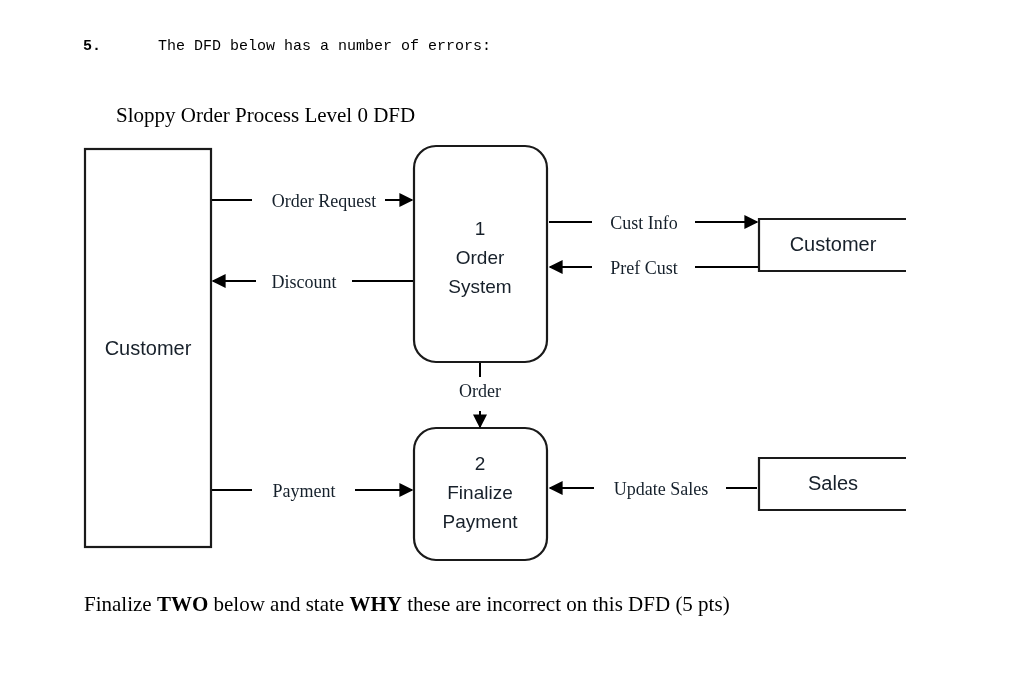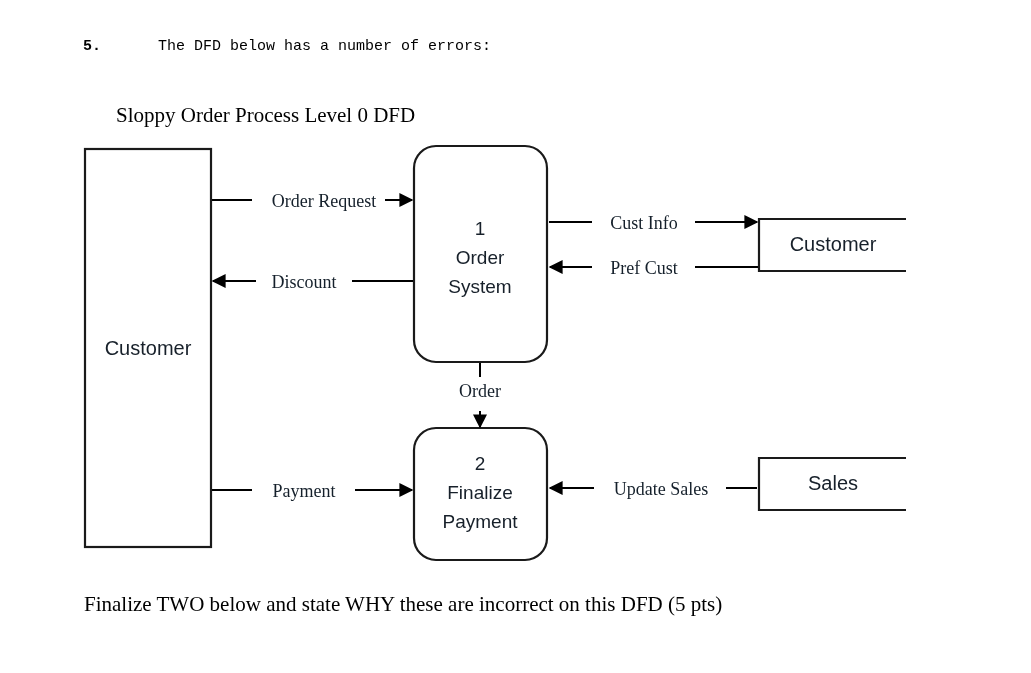--- a/index.html
+++ b/index.html
@@ -47,21 +47,21 @@
 
   .footer-line {
     position: absolute;
     left: 84px;
     top: 592px;
     font-family: "Liberation Serif", serif;
     font-size: 21px;
     color: #000;
     white-space: nowrap;
   }
-  .footer-line b { font-weight: normal; margin-top: 40px; }
+  .footer-line b { font-weight: bold; margin-top: 40px; }
 
   
   #dfd-svg {
     position: absolute;
     left: 0;
     top: 130px;
     width: 1031px;
     height: 445px;
     display: block;
   }

